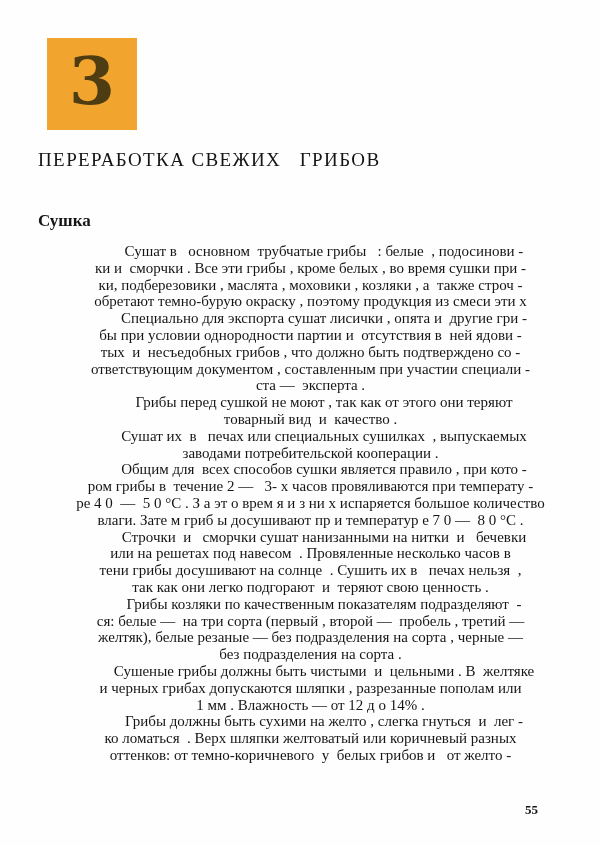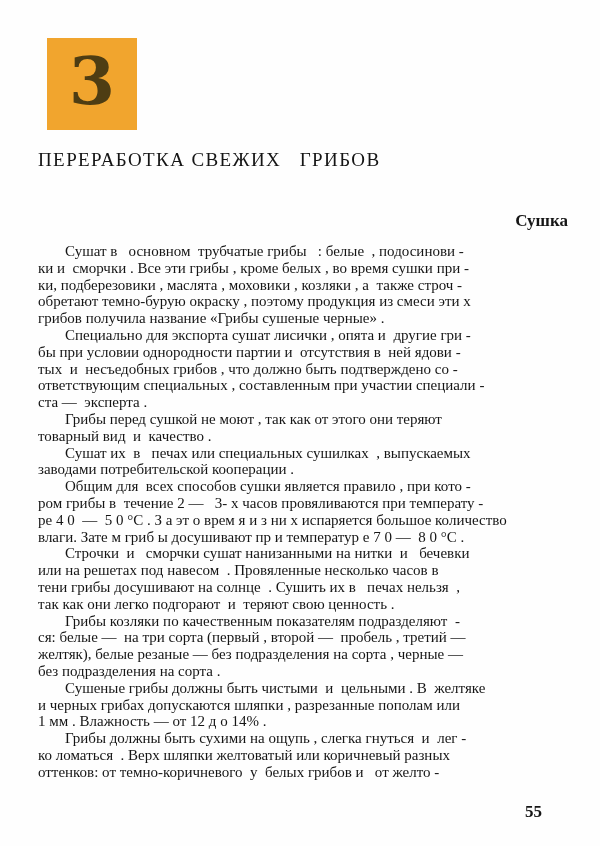--- a/index.html
+++ b/index.html
@@ -36,39 +36,39 @@
     font-size: 19px;
     font-weight: normal;
     letter-spacing: 1.4px;
     white-space: pre;
   }
   .section-title {
     position: absolute;
     left: 38px;
     top: 211px;
     width: 530px;
-    text-align: right;
+    text-align: left;
     font-size: 17px;
     font-weight: bold;
   }
   .body-text {
     position: absolute;
     left: 38px;
     top: 243px;
     width: 545px;
     font-size: 15px;
     line-height: 16.8px;
   }
-  .line { white-space: pre; }
+  .line { white-space: pre; text-align: center; }
   .line.first { padding-left: 27px; }
   .page-number {
     position: absolute;
     left: 525px;
     top: 802px;
-    font-size: 17px;
+    font-size: 13px;
     font-weight: bold;
   }
 </style>
 </head>
 <body>
 
 <div class="page">
 
   <div class="chapter-badge" style="background: rgb(241, 165, 46);">
     <span class="chapter-number" style="color: rgb(78, 61, 19);">3</span>
@@ -77,27 +77,26 @@
   <div class="chapter-title">ПЕРЕРАБОТКА СВЕЖИХ   ГРИБОВ</div>
 
   <div class="section-title">Сушка</div>
 
   <div class="body-text">
       <div class="para">
         <div class="line first">Сушат в   основном  трубчатые грибы   : белые  , подосинови -</div>
         <div class="line">ки и  сморчки . Все эти грибы , кроме белых , во время сушки при -</div>
         <div class="line">ки, подберезовики , маслята , моховики , козляки , а  также строч -</div>
         <div class="line">обретают темно-бурую окраску , поэтому продукция из смеси эти х</div>
-        <div class="line">грибов получила название «Грибы сушеные черные» .</div>
       </div>
       <div class="para">
         <div class="line first">Специально для экспорта сушат лисички , опята и  другие гри -</div>
         <div class="line">бы при условии однородности партии и  отсутствия в  ней ядови -</div>
         <div class="line">тых  и  несъедобных грибов , что должно быть подтверждено со -</div>
-        <div class="line">ответствующим специальных , составленным при участии специали -</div>
+        <div class="line">ответствующим документом , составленным при участии специали -</div>
         <div class="line">ста —  эксперта .</div>
       </div>
       <div class="para">
         <div class="line first">Грибы перед сушкой не моют , так как от этого они теряют</div>
         <div class="line">товарный вид  и  качество .</div>
       </div>
       <div class="para">
         <div class="line first">Сушат их  в   печах или специальных сушилках  , выпускаемых</div>
         <div class="line">заводами потребительской кооперации .</div>
       </div>
@@ -118,21 +117,21 @@
         <div class="line">ся: белые —  на три сорта (первый , второй —  пробель , третий —</div>
         <div class="line">желтяк), белые резаные — без подразделения на сорта , черные —</div>
         <div class="line">без подразделения на сорта .</div>
       </div>
       <div class="para">
         <div class="line first">Сушеные грибы должны быть чистыми  и  цельными . В  желтяке</div>
         <div class="line">и черных грибах допускаются шляпки , разрезанные пополам или</div>
         <div class="line">1 мм . Влажность — от 12 д о 14% .</div>
       </div>
       <div class="para">
-        <div class="line first">Грибы должны быть сухими на ощупь , слегка гнуться  и  лег -</div>
+        <div class="line first">Грибы должны быть сухими на желто , слегка гнуться  и  лег -</div>
         <div class="line">ко ломаться  . Верх шляпки желтоватый или коричневый разных</div>
         <div class="line">оттенков: от темно-коричневого  у  белых грибов и   от желто -</div>
       </div>
     </div>
 
   <div class="page-number">55</div>
 
 </div>
 
 </body></html>

